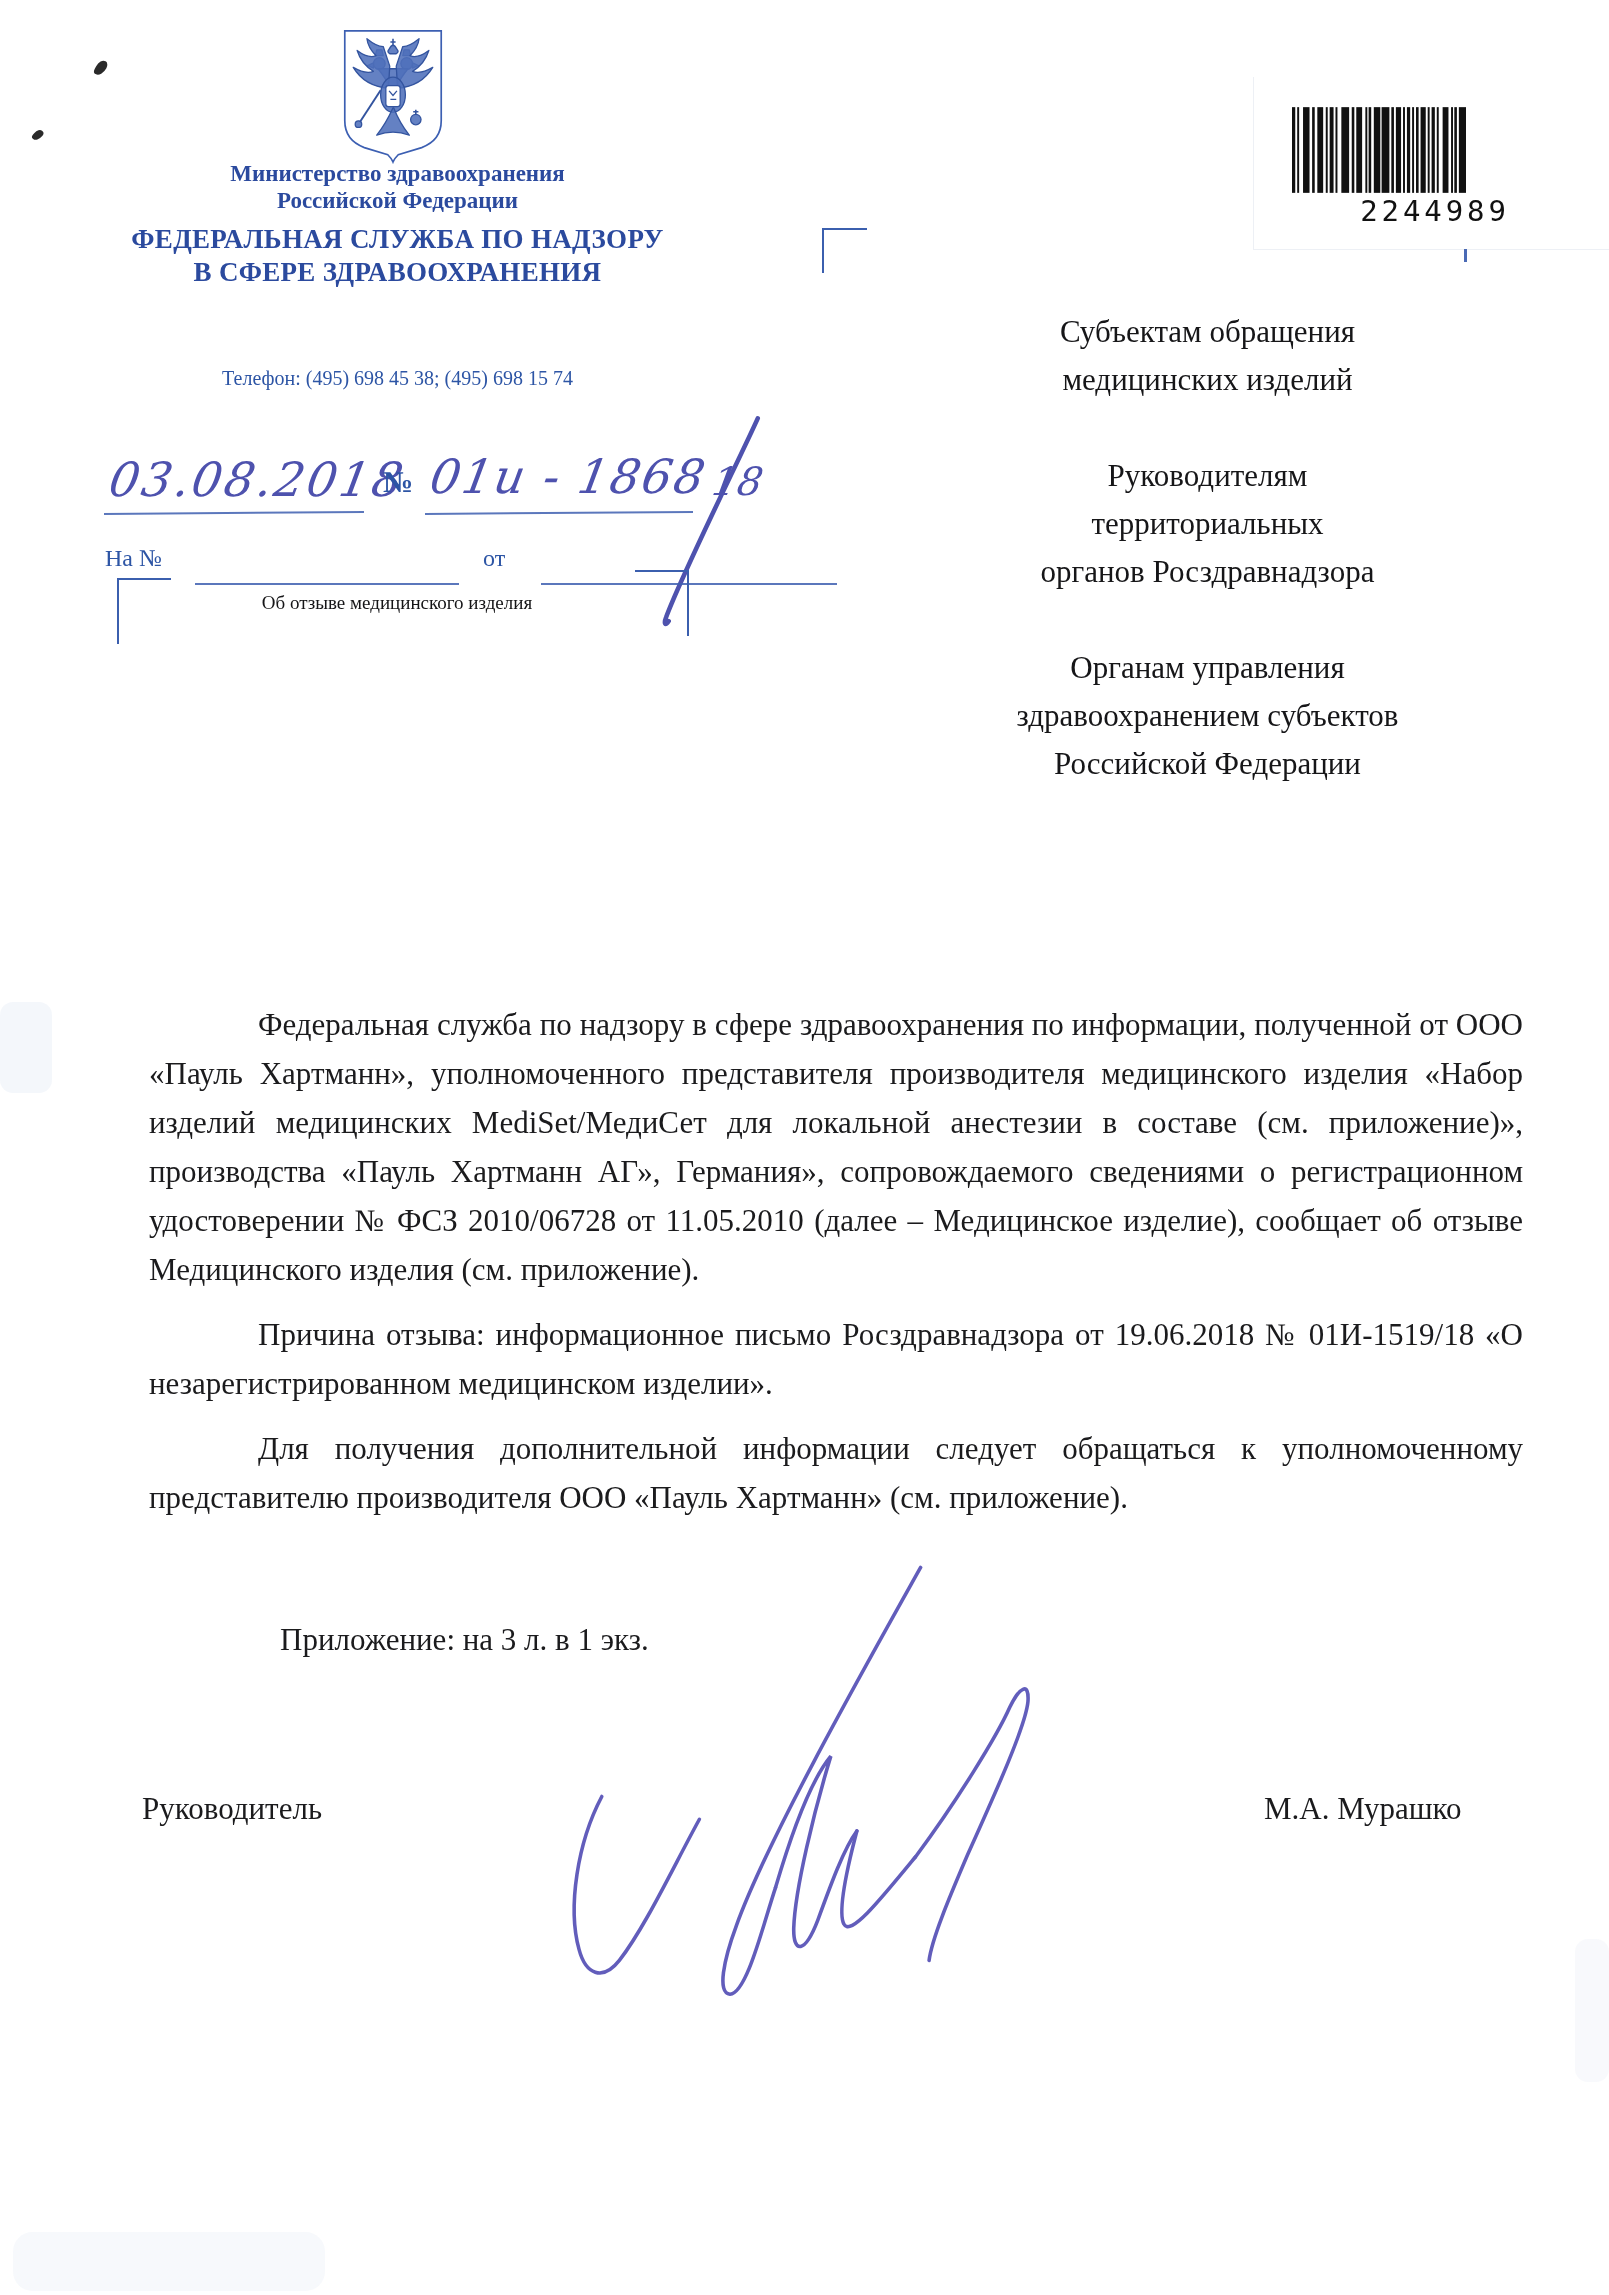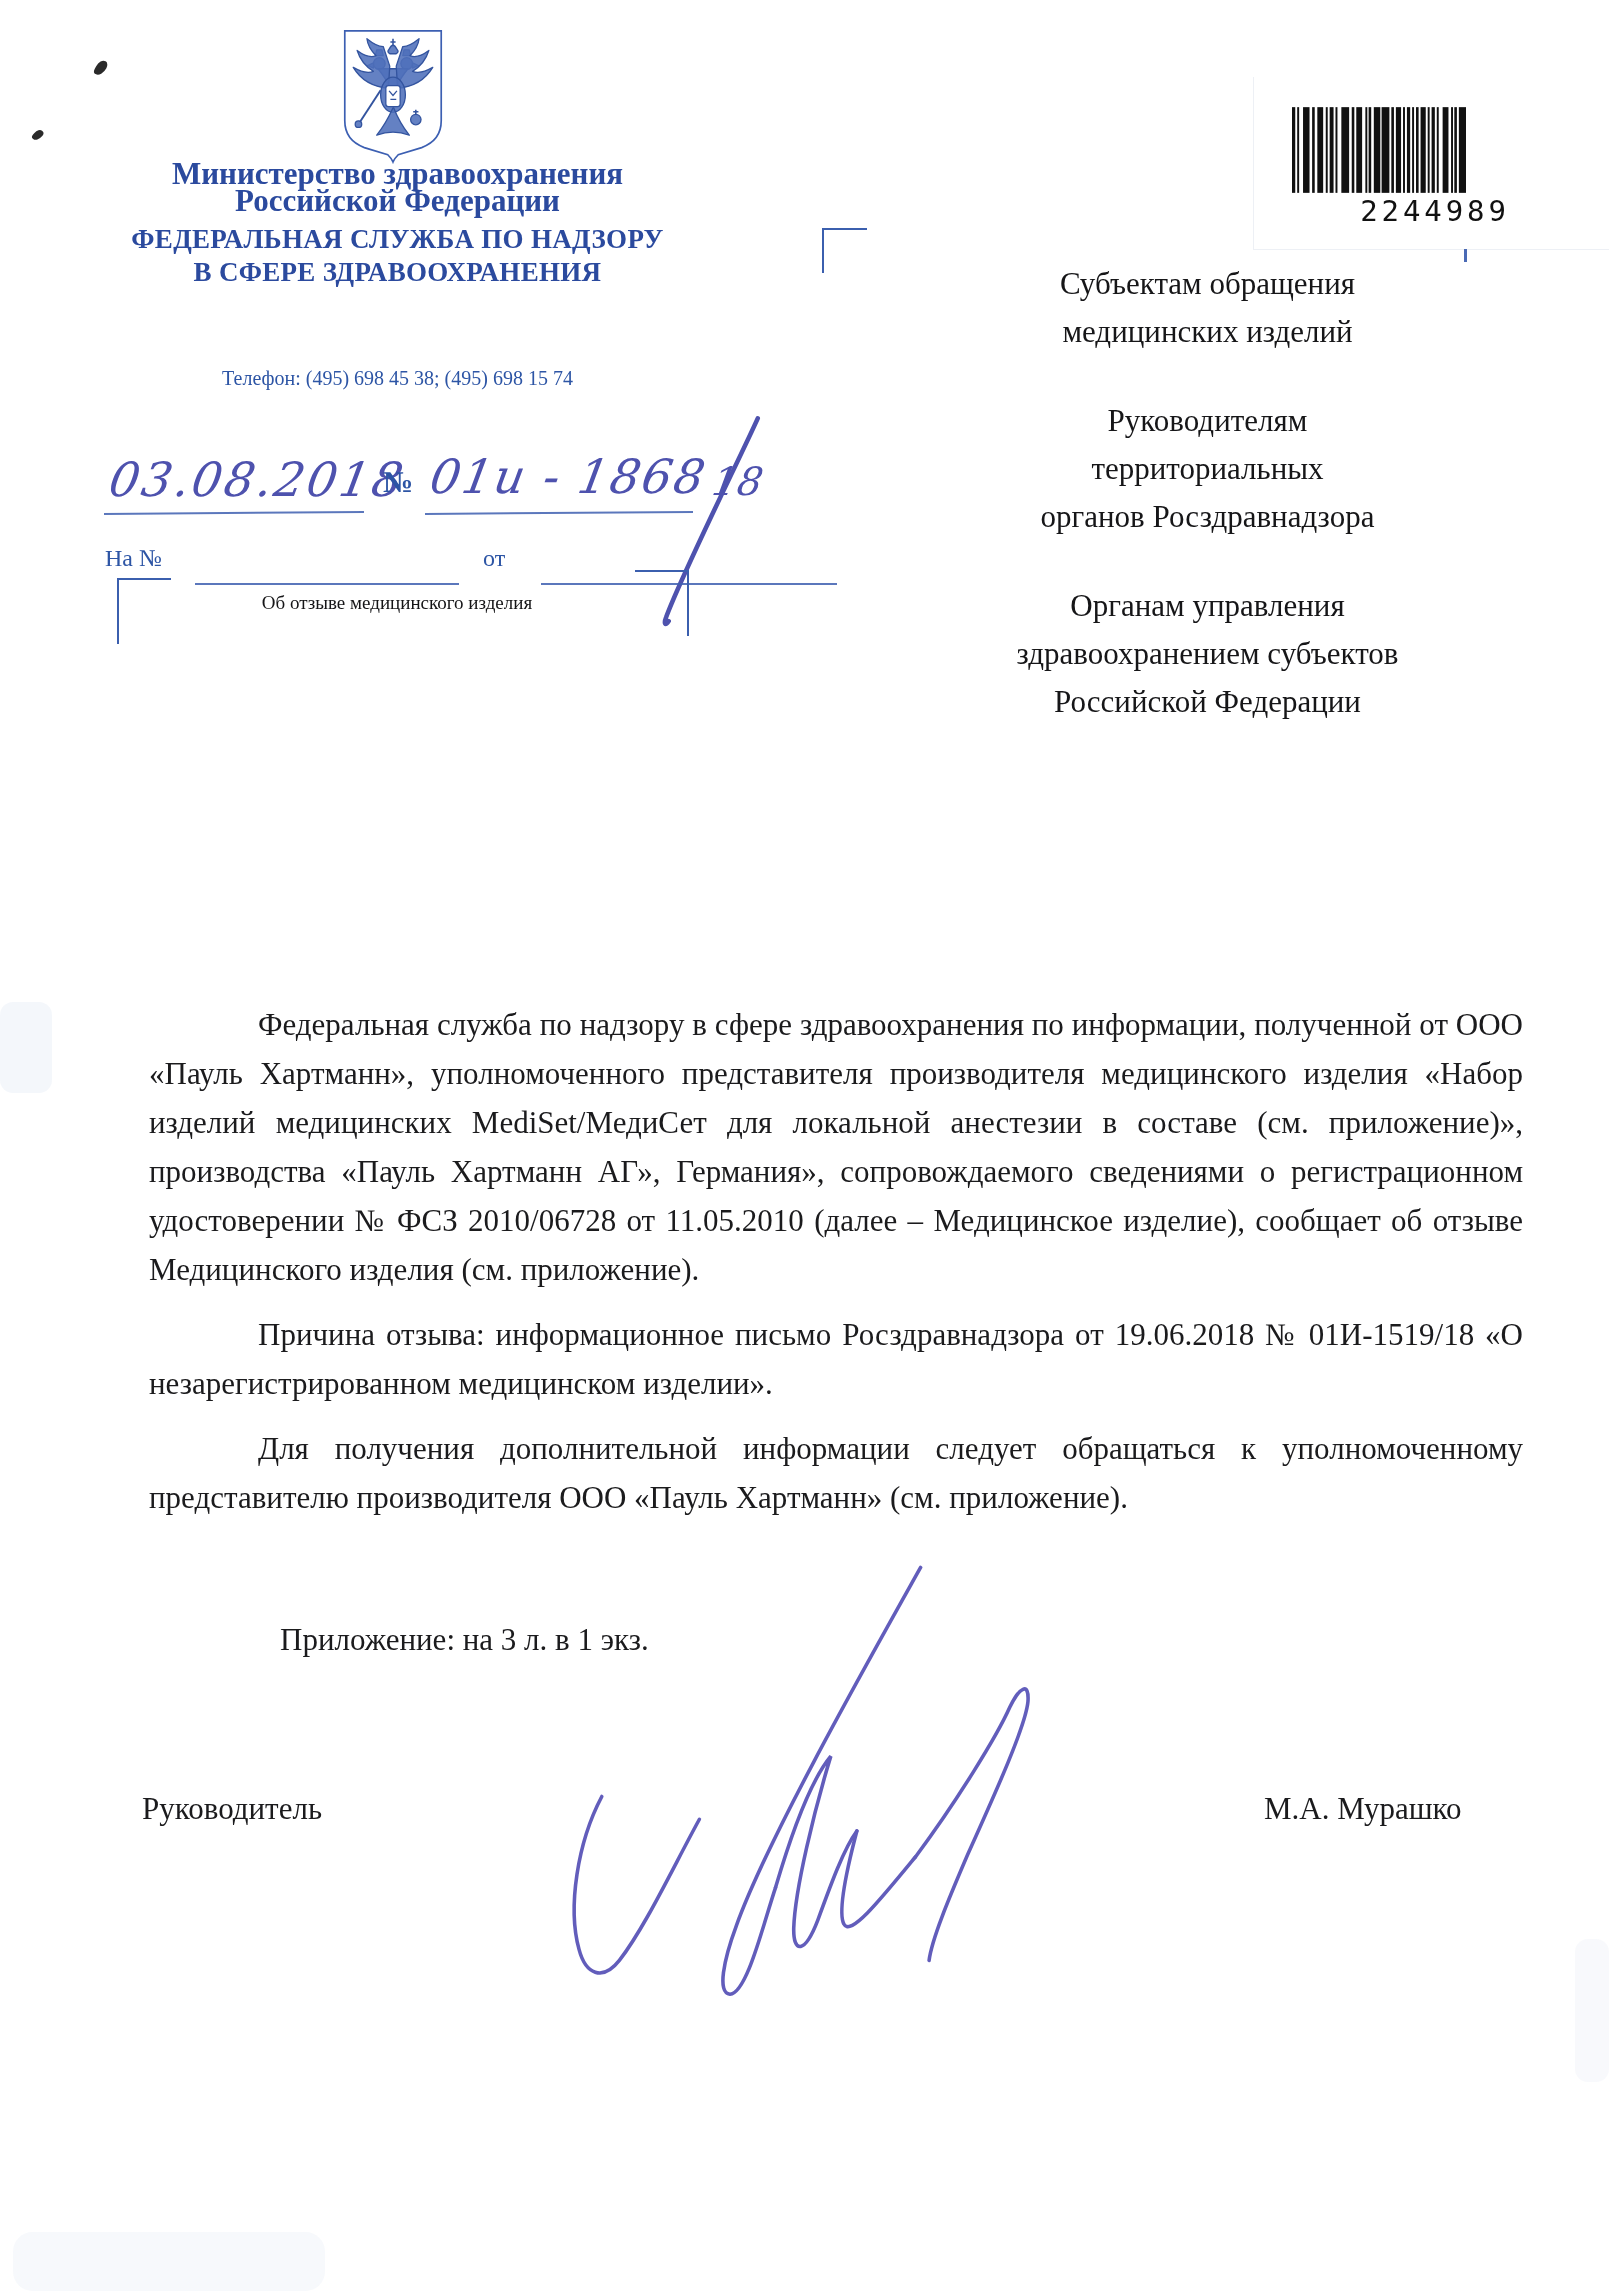--- a/index.html
+++ b/index.html
@@ -3,39 +3,39 @@
 <meta charset="utf-8">
 <style>
   html,body{margin:0;padding:0;}
   body{
     width:1610px;height:2295px;position:relative;background:#ffffff;
     font-family:"Liberation Serif", serif;color:#1c1c1e;overflow:hidden;
   }
   .abs{position:absolute;}
   
   .lh-col{left:85px;width:625px;text-align:center;}
-  .ministry{top:160px;font-size:31px;font-weight:bold;line-height:27px;color:#2b4a9e;}
+  .ministry{top:160px;font-size:23px;font-weight:bold;line-height:27px;color:#2b4a9e;}
   .service{top:223px;font-size:27px;font-weight:bold;line-height:33px;color:#2b4a9e;letter-spacing:0.3px;}
   .addr{top:364px;font-size:20px;line-height:29px;color:#2d55a5;}
   
   .hand{font-family:"DejaVu Serif", serif;font-style:italic;color:#4e52ae;transform:skewX(-10deg);transform-origin:left bottom;}
   .hw-date{left:105px;top:452px;font-size:47px;letter-spacing:2.6px;}
   .hw-num{left:426px;top:449px;font-size:47px;letter-spacing:2px;}
   .hw-suffix{left:709px;top:459px;font-size:39px;}
   .ink-line{height:0;border-bottom:2.6px solid rgba(62,95,176,.85);}
   .no-sign{left:383px;top:465px;font-size:30px;color:#2d55a5;font-weight:bold;}
   .reply-label{font-size:24px;color:#2d55a5;}
   
   .crn{width:52px;height:64px;}
   .crn-tl{border-top:2.6px solid #3b5fae;border-left:2.6px solid #3b5fae;}
   .crn-tr{border-top:2.6px solid #3b5fae;border-right:2.6px solid #3b5fae;}
   
   .subject{left:153px;top:592px;width:488px;text-align:center;font-size:19px;color:#151517;}
   .recips{left:882px;top:260px;width:651px;text-align:center;font-size:31px;line-height:48px;color:#161618;}
-  .recip{margin-bottom:41px;}
+  .recip{margin-bottom:41px;margin-top:48px;}
   
   .bc-label{left:1253px;top:77px;width:357px;height:172px;background:#fff;border-left:1.3px solid #edf0f5;border-bottom:1.3px solid #edf0f5;}
   .bc-num{left:1348px;top:194px;width:174px;text-align:center;font-family:"DejaVu Sans Mono", monospace;font-size:29px;letter-spacing:3.9px;color:#111;}
   .bc-tick{left:1464px;top:249px;width:2.6px;height:13px;background:#4a6ab5;}
   
   .body-text{left:133px;top:984px;width:1406px;font-size:31px;line-height:49px;text-align:justify;color:#1b1b1d;}
   .body-text p{margin:16px;text-indent:109px;}
   .attachment{left:280px;top:1622px;font-size:31px;color:#1b1b1d;}
   .sig-row-left{left:142px;top:1791px;font-size:31px;color:#1b1b1d;}
   .sig-row-right{left:1264px;top:1791px;font-size:31px;color:#1b1b1d;}

